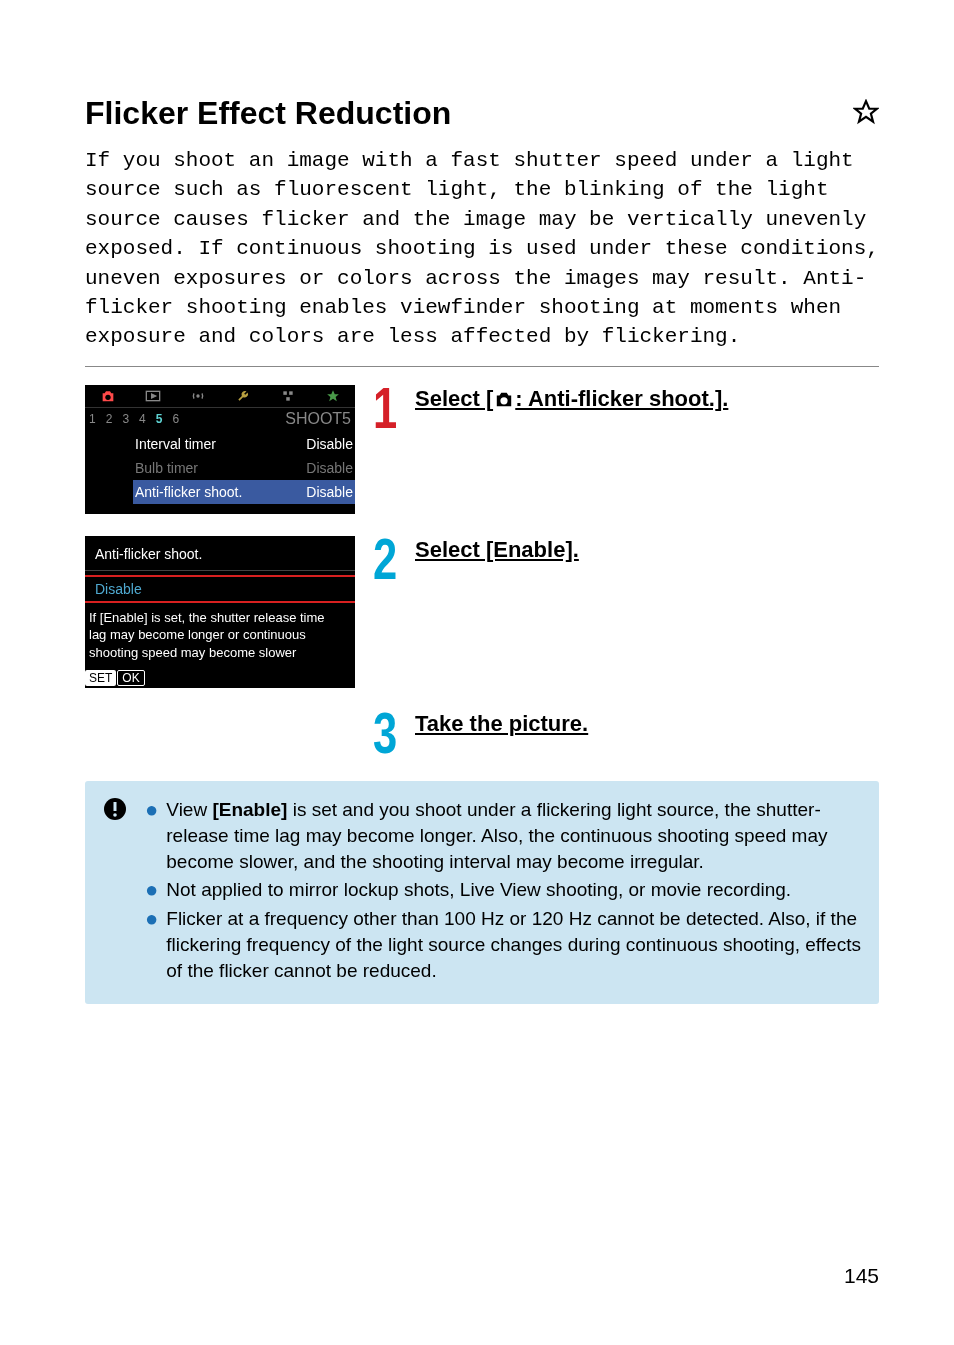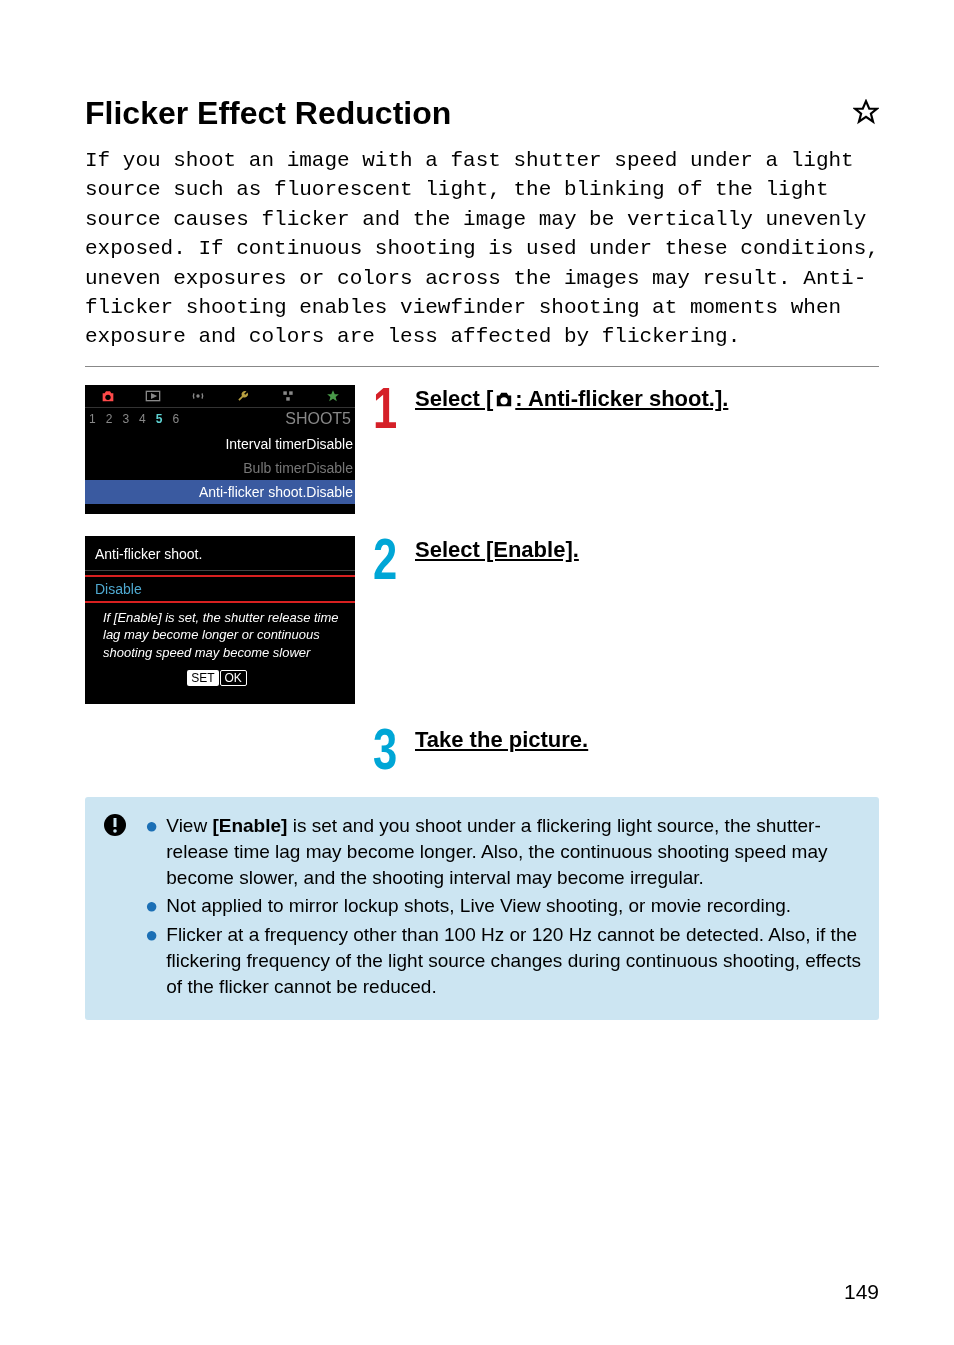--- a/index.html
+++ b/index.html
@@ -71,47 +71,47 @@
     font-size:12px;
     color:#888;
     padding:2px 4px 4px 4px;
     justify-content: space-between;
   }
   .cam-sub .nums { display:flex; gap:10px; }
   .cam-sub .nums span.active { color:#5fd3d3; font-weight:bold; }
   .cam-sub .shoot { color:#888; font-size:16px; }
   .menu-row {
     display: flex;
-    justify-content: flex-end;
+    justify-content: space-between;
     padding: 4px 2px;
     font-size: 14px;
+    margin-left: 48px;
   }
   .menu-row.dim { color:#777; }
   .menu-row.sel { background:#3a5aa0; }
   
   .sc2-title { padding:10px 10px 8px 10px; font-size:14px; }
   .opt-row {
     padding: 4px 10px;
     font-size: 14px;
   }
   .opt-row.disable {
     border-top: 2px solid #d82020;
     border-bottom: 2px solid #d82020;
     color:#4fa9d0;
   }
   .hint {
-    padding: 6px 10px 8px 18px;
+    padding: 6px 10px 8px 4px;
     font-size: 13px;
     line-height: 1.35;
     color:#fff;
-    font-style:italic;
   }
   .setok {
-    text-align:center;
-    padding: 0 6px 18px 0;
+    text-align:left;
+    padding: 0 6px 2px 0;
   }
   .setok span {
     display:inline-block;
     background:#fff;
     color:#000;
     font-size:12px;
     padding:1px 4px;
     border-radius:2px;
   }
   .setok .ok {
@@ -308,13 +308,13 @@
       <span class="bullet-dot">●</span>
       <div>Not applied to mirror lockup shots, Live View shooting, or movie recording.</div>
     </div>
     <div class="bullet">
       <span class="bullet-dot">●</span>
       <div>Flicker at a frequency other than 100 Hz or 120 Hz cannot be detected. Also, if the flickering frequency of the light source changes during continuous shooting, effects of the flicker cannot be reduced.</div>
     </div>
   </div>
 </div>
 
-<div class="page-num">149</div>
+<div class="page-num">145</div>
 
 </body></html>

